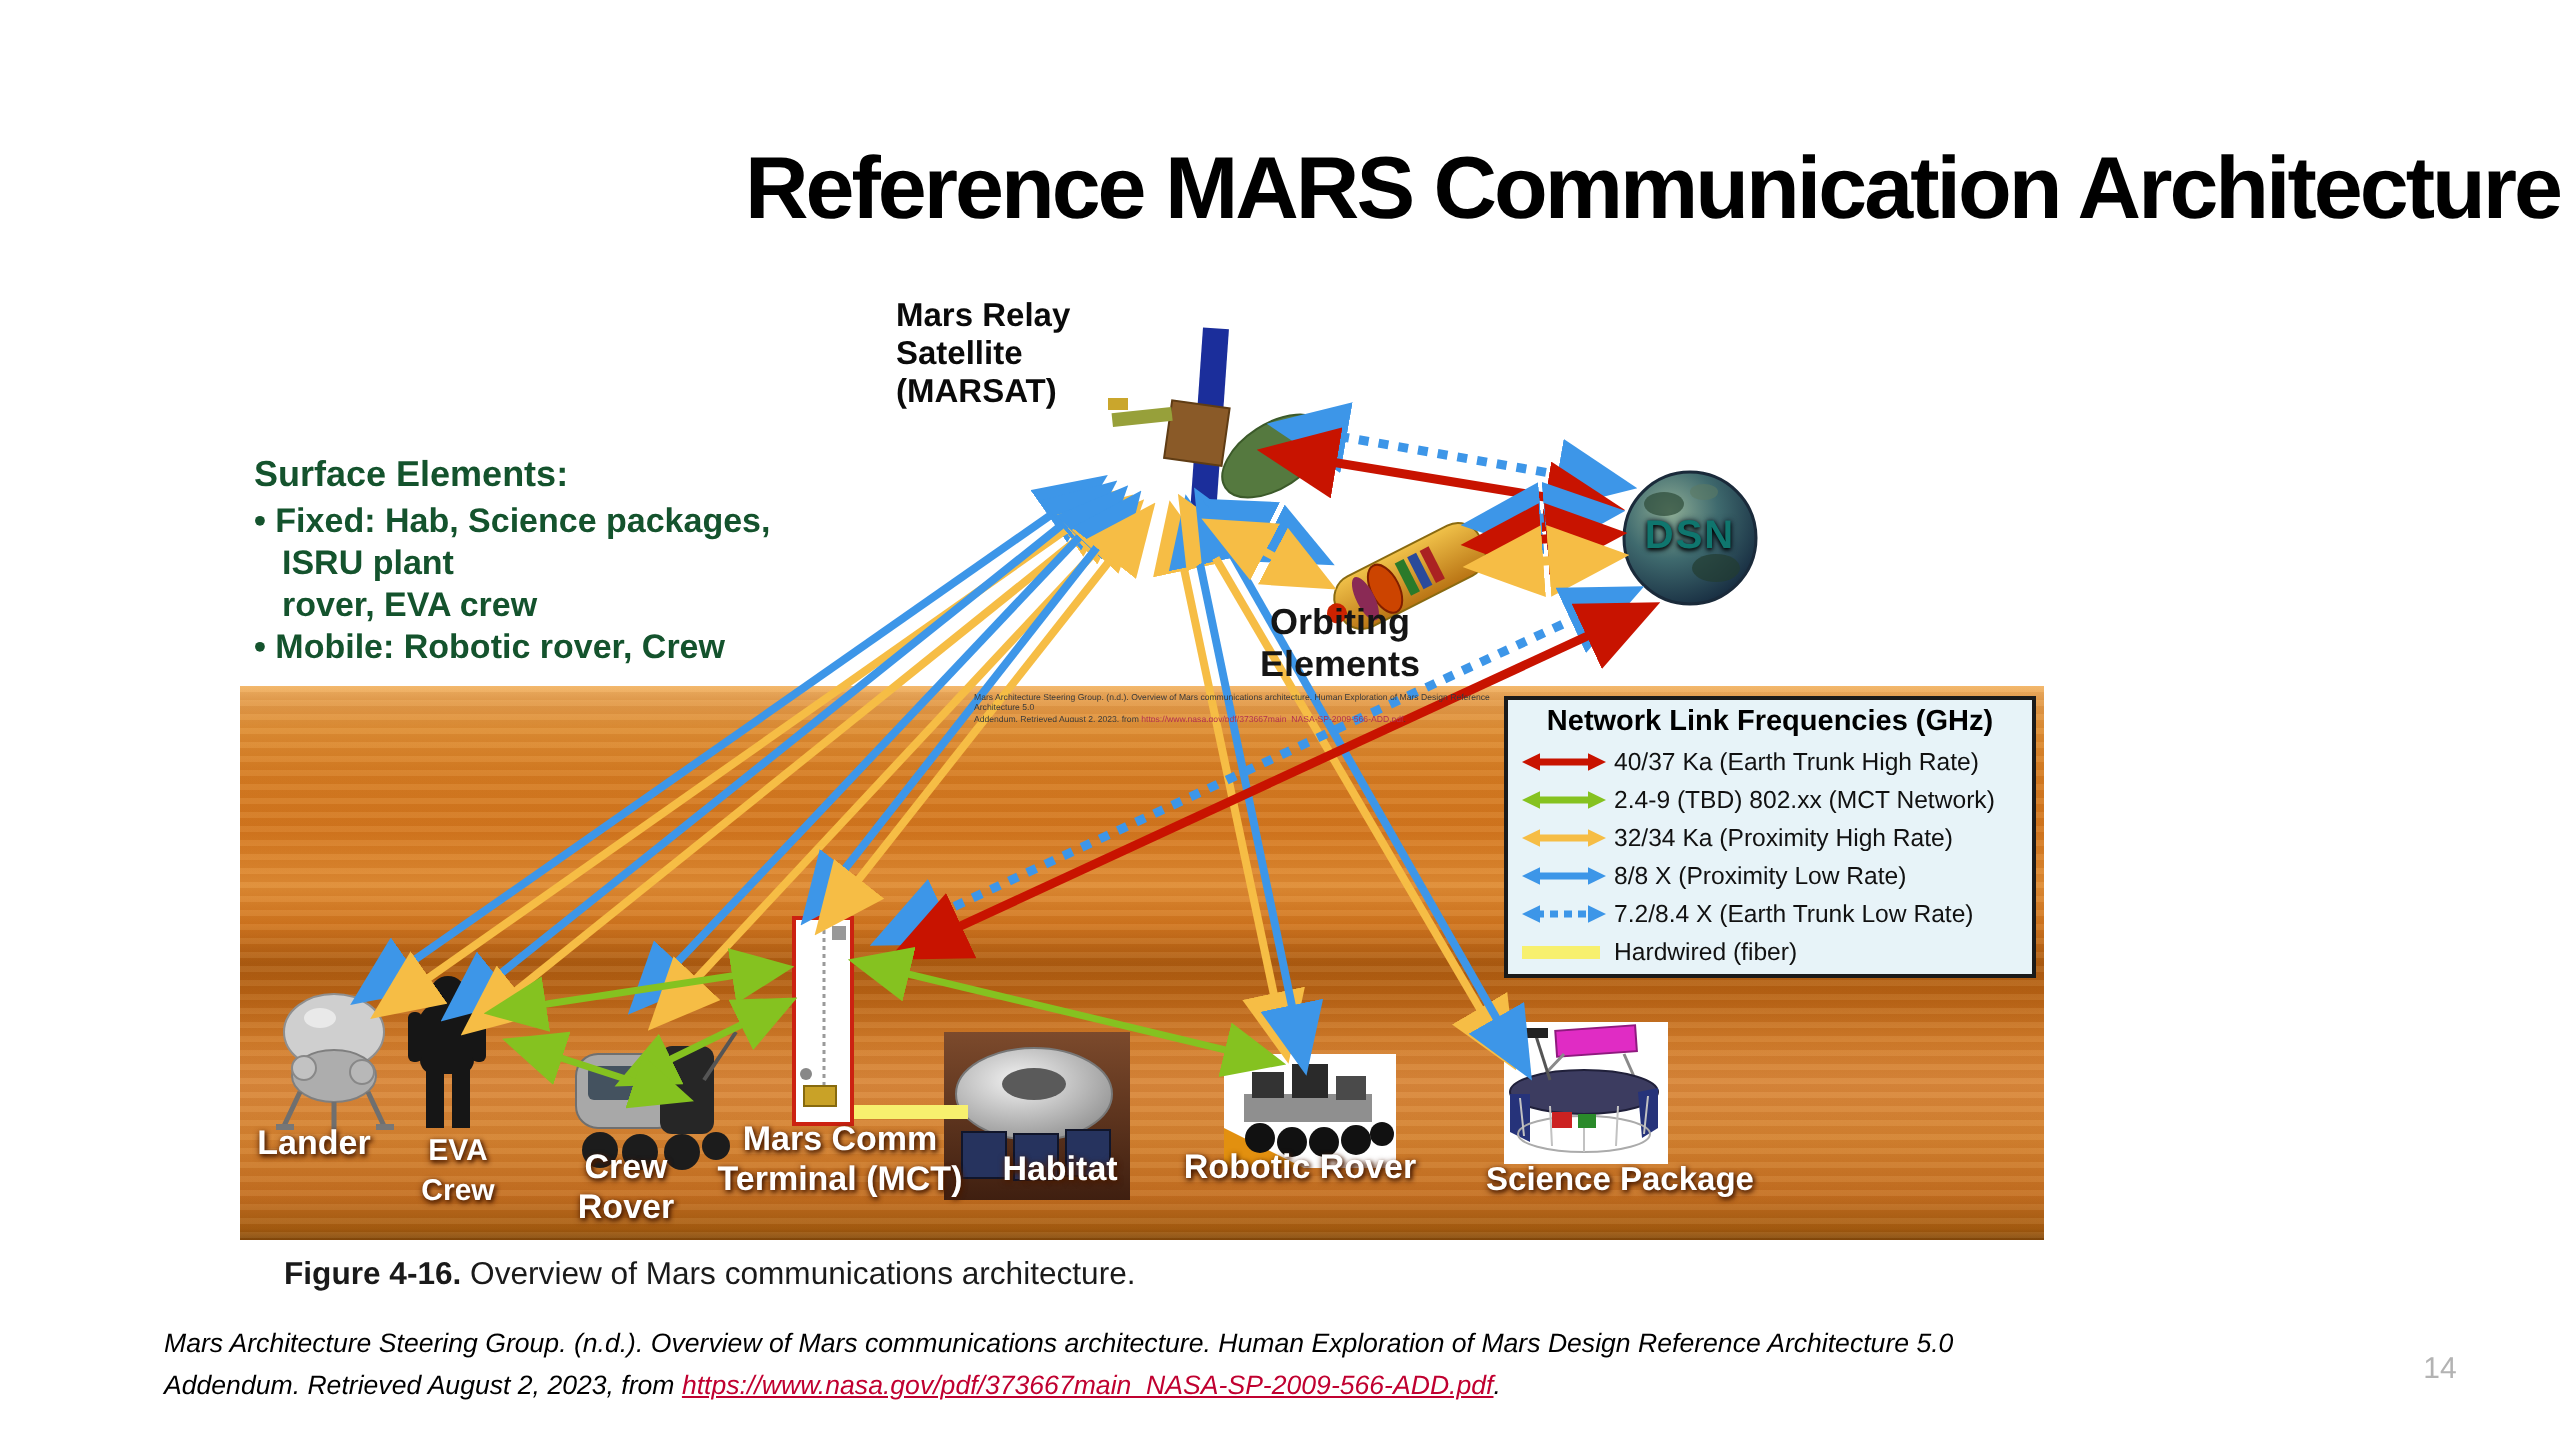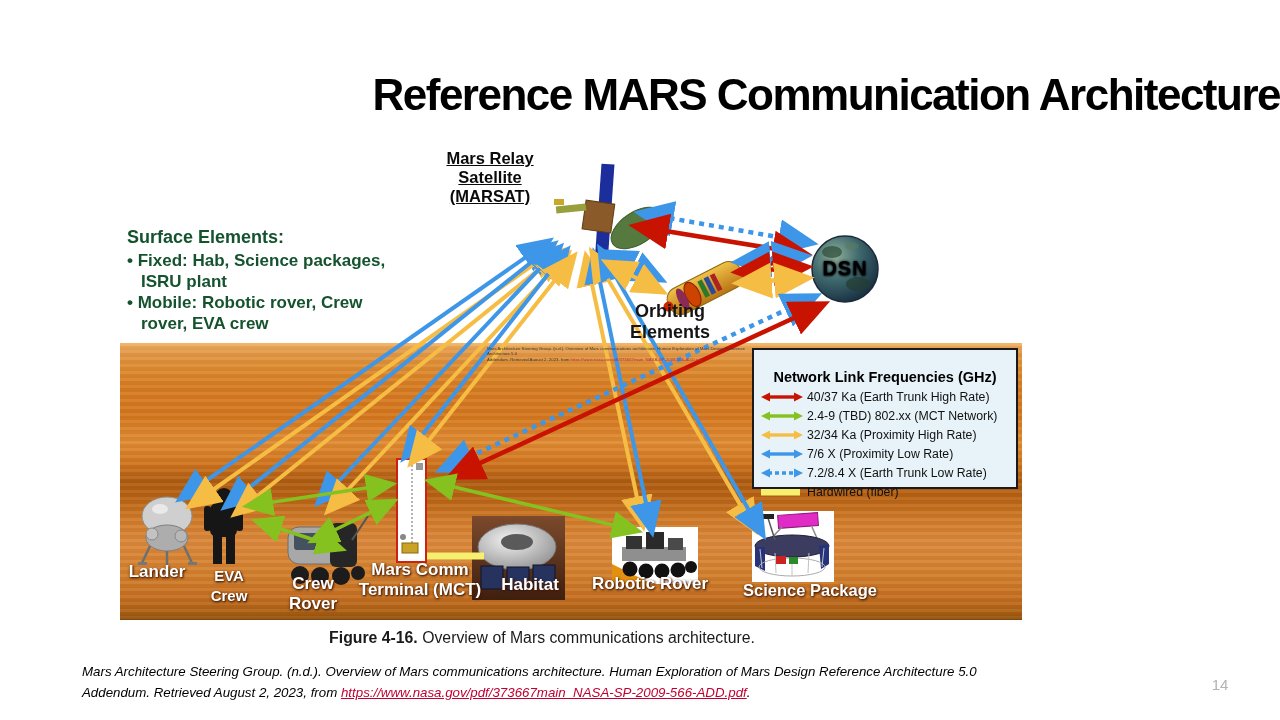--- a/index.html
+++ b/index.html
@@ -8,44 +8,44 @@
   .title{position:absolute;top:70px;left:0;width:1280px;text-align:right;
          font-size:44px;font-weight:bold;color:#000;letter-spacing:-1.5px;}
   .mars-bg{position:absolute;left:120px;top:343px;width:902px;height:277px;z-index:1;
     background:linear-gradient(180deg,
       #f2b467 0%,#e29a4b 3%,#dd8c33 8%,#d47a22 16%,#d2751e 26%,#de8a33 36%,
       #cf741f 43%,#ab5a11 50%,#b66114 56%,#cf7a2a 64%,#d8863b 72%,#d2802f 82%,
       #c26d21 92%,#a35a10 98%,#7e450a 100%);}
   .mars-bg:after{content:"";position:absolute;inset:0;
     background:repeating-linear-gradient(180deg,rgba(255,220,160,.10) 0 3px,rgba(120,60,0,.05) 3px 7px);}
   .overlay{position:absolute;left:0;top:0;width:1280px;height:720px;z-index:4;pointer-events:none;}
-  .mlabel{position:absolute;left:420px;top:149px;width:140px;text-align:center;z-index:6;
-          font-size:16.5px;font-weight:bold;line-height:19px;color:#0a0a0a;white-space:pre-line;text-decoration:underline;}
+  .mlabel{position:absolute;left:448px;top:149px;width:140px;z-index:6;
+          font-size:16.5px;font-weight:bold;line-height:19px;color:#0a0a0a;white-space:pre-line;}
   .olabel{position:absolute;left:616px;top:301px;width:108px;text-align:center;z-index:6;
           font-size:18px;font-weight:bold;line-height:21px;color:#151515;white-space:pre-line;}
   .dsnlabel{position:absolute;left:814px;top:257px;width:62px;text-align:center;z-index:6;
-          font-size:20px;font-weight:bold;color:#000000;letter-spacing:1px;text-shadow:0 1px 2px #000,0 0 3px #123;}
+          font-size:20px;font-weight:bold;color:#0f766e;letter-spacing:1px;text-shadow:0 1px 2px #000,0 0 3px #123;}
   .note{position:absolute;left:127px;top:227px;width:310px;z-index:6;color:#14532d;}
   .note .nt{font-size:18px;font-weight:bold;margin-bottom:2px;}
   .note .nl{font-size:17px;font-weight:bold;line-height:21px;}
   .note .cont{padding-left:14px;}
   .legend{position:absolute;left:752px;top:348px;width:266px;height:141px;z-index:7;
-          background:#e7f3f8;border:2px solid #1a1a1a;box-sizing:border-box;padding:18px 5px;}
+          background:#e7f3f8;border:2px solid #1a1a1a;box-sizing:border-box;padding:2px 5px;}
   .legend .ltitle{font-size:14.5px;font-weight:bold;color:#000;text-align:center;margin:1px 0 2px 0;}
   .lrow{display:flex;align-items:center;height:19px;}
   .licon{width:46px;height:14px;flex:0 0 46px;}
   .llabel{font-size:12.3px;color:#111;margin-left:2px;white-space:nowrap;}
   .slabel{position:absolute;z-index:6;color:#fff;font-weight:bold;text-align:center;
           white-space:pre-line;line-height:20px;
           text-shadow:1px 1px 2px rgba(70,25,0,.95),0 1px 3px rgba(80,30,0,.85);}
   .tinycite{position:absolute;left:487px;top:346px;width:272px;height:15px;z-index:5;overflow:hidden;
             font-size:4.3px;line-height:5.4px;color:#3a3a3a;}
   .tinycite .tl1{display:block;}
   .tinycite .tlink{color:#b23050;text-decoration:underline;}
-  .caption{position:absolute;left:142px;top:629px;width:800px;text-align:center;z-index:6;
+  .caption{position:absolute;left:142px;top:629px;width:800px;z-index:6;
            font-size:15.8px;color:#1a1a1a;}
   .caption .cb{font-weight:bold;}
   .cite{position:absolute;left:82px;top:661px;width:1108px;z-index:6;
         font-size:13.3px;font-style:italic;line-height:21px;color:#000;}
   .cite a{color:#c00030;text-decoration:underline;font-style:italic;}
   .pagenum{position:absolute;left:1200px;top:676px;width:40px;text-align:center;z-index:6;
            font-size:15px;color:#b3b3b3;}
 </style>
 </head>
 <body>
@@ -243,22 +243,22 @@
 Satellite
 (MARSAT)</div>
   <div class="dsnlabel">DSN</div>
   <div class="olabel">Orbiting
 Elements</div>
 
   <div class="note">
     <div class="nt">Surface Elements:</div>
     <div class="nl">• Fixed: Hab, Science packages,</div>
     <div class="nl cont">ISRU plant</div>
+    <div class="nl cont">rover, EVA crew</div>
     <div class="nl">• Mobile: Robotic rover, Crew</div>
-    <div class="nl cont">rover, EVA crew</div>
   </div>
 
   <div class="tinycite">
     <span class="tl1">Mars Architecture Steering Group. (n.d.). Overview of Mars communications architecture. Human Exploration of Mars Design Reference Architecture 5.0</span>
     <span>Addendum. Retrieved August 2, 2023, from </span><span class="tlink">https://www.nasa.gov/pdf/373667main_NASA-SP-2009-566-ADD.pdf</span><span>.</span>
   </div>
 
   <div class="legend">
     <div class="ltitle">Network Link Frequencies (GHz)</div>
     <div>
@@ -285,21 +285,21 @@
             <polygon points="44,7 35,2.6 35,11.4" fill="#f6bd45"></polygon>
           </svg>
           <span class="llabel">32/34 Ka (Proximity High Rate)</span>
         </div>
         <div class="lrow">
           <svg viewBox="0 0 46 14" class="licon">
             <line x1="9" x2="37" y1="7" y2="7" stroke="#3d96e8" stroke-width="3.4"></line>
             <polygon points="2,7 11,2.6 11,11.4" fill="#3d96e8"></polygon>
             <polygon points="44,7 35,2.6 35,11.4" fill="#3d96e8"></polygon>
           </svg>
-          <span class="llabel">7/6 X (Proximity Low Rate)</span>
+          <span class="llabel">8/8 X (Proximity Low Rate)</span>
         </div>
         <div class="lrow">
           <svg viewBox="0 0 46 14" class="licon">
             <line x1="9" x2="37" y1="7" y2="7" stroke="#3d96e8" stroke-width="3.4" stroke-dasharray="4 3"></line>
             <polygon points="2,7 11,2.6 11,11.4" fill="#3d96e8"></polygon>
             <polygon points="44,7 35,2.6 35,11.4" fill="#3d96e8"></polygon>
           </svg>
           <span class="llabel">7.2/8.4 X (Earth Trunk Low Rate)</span>
         </div>
         <div class="lrow">

